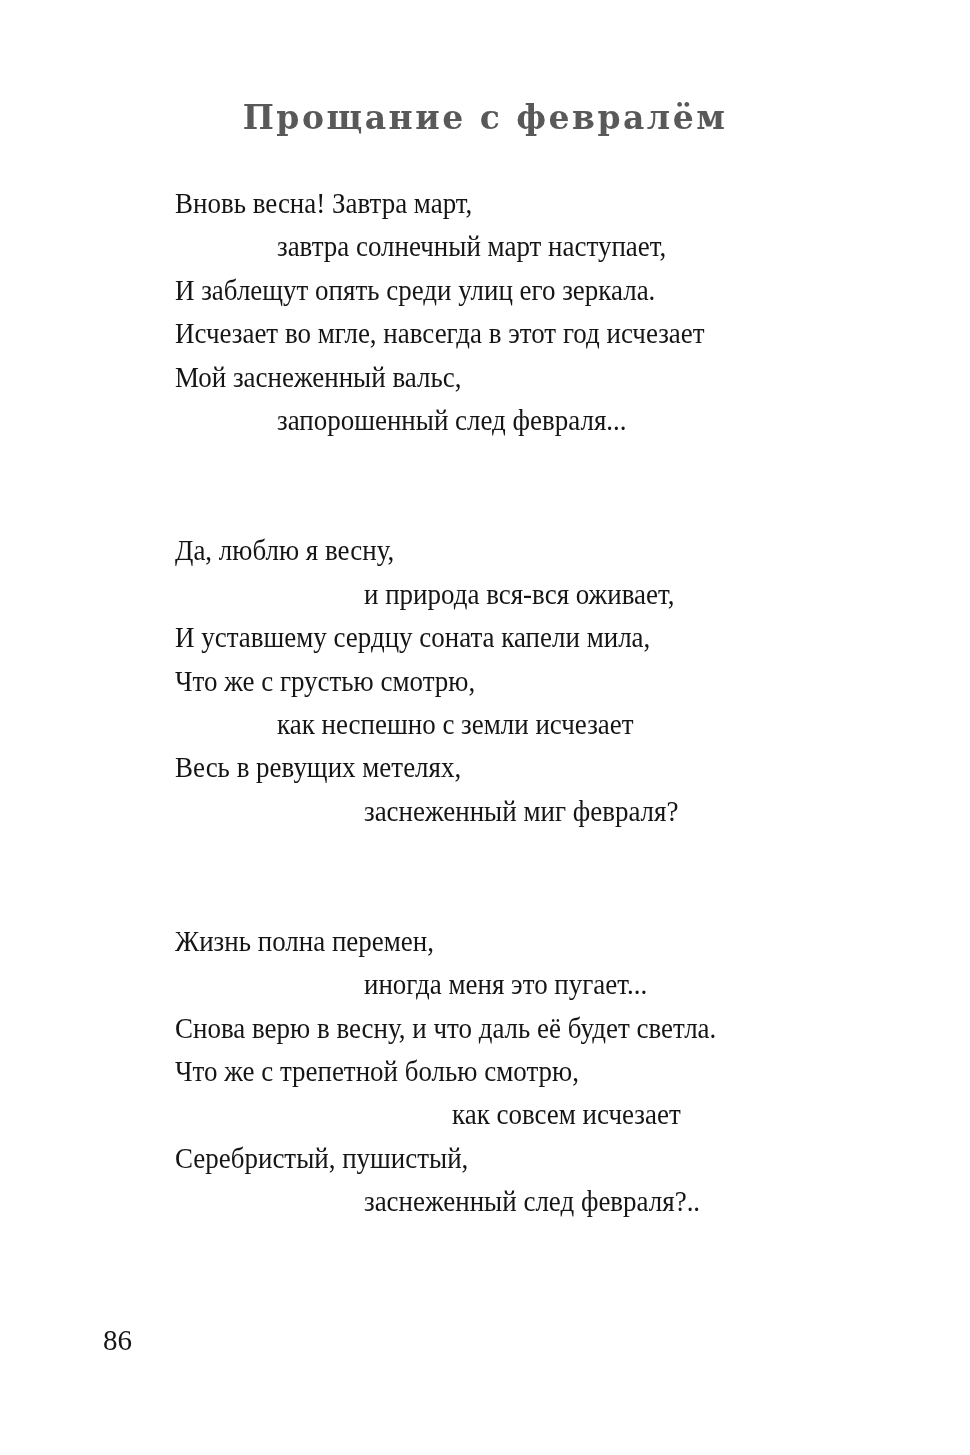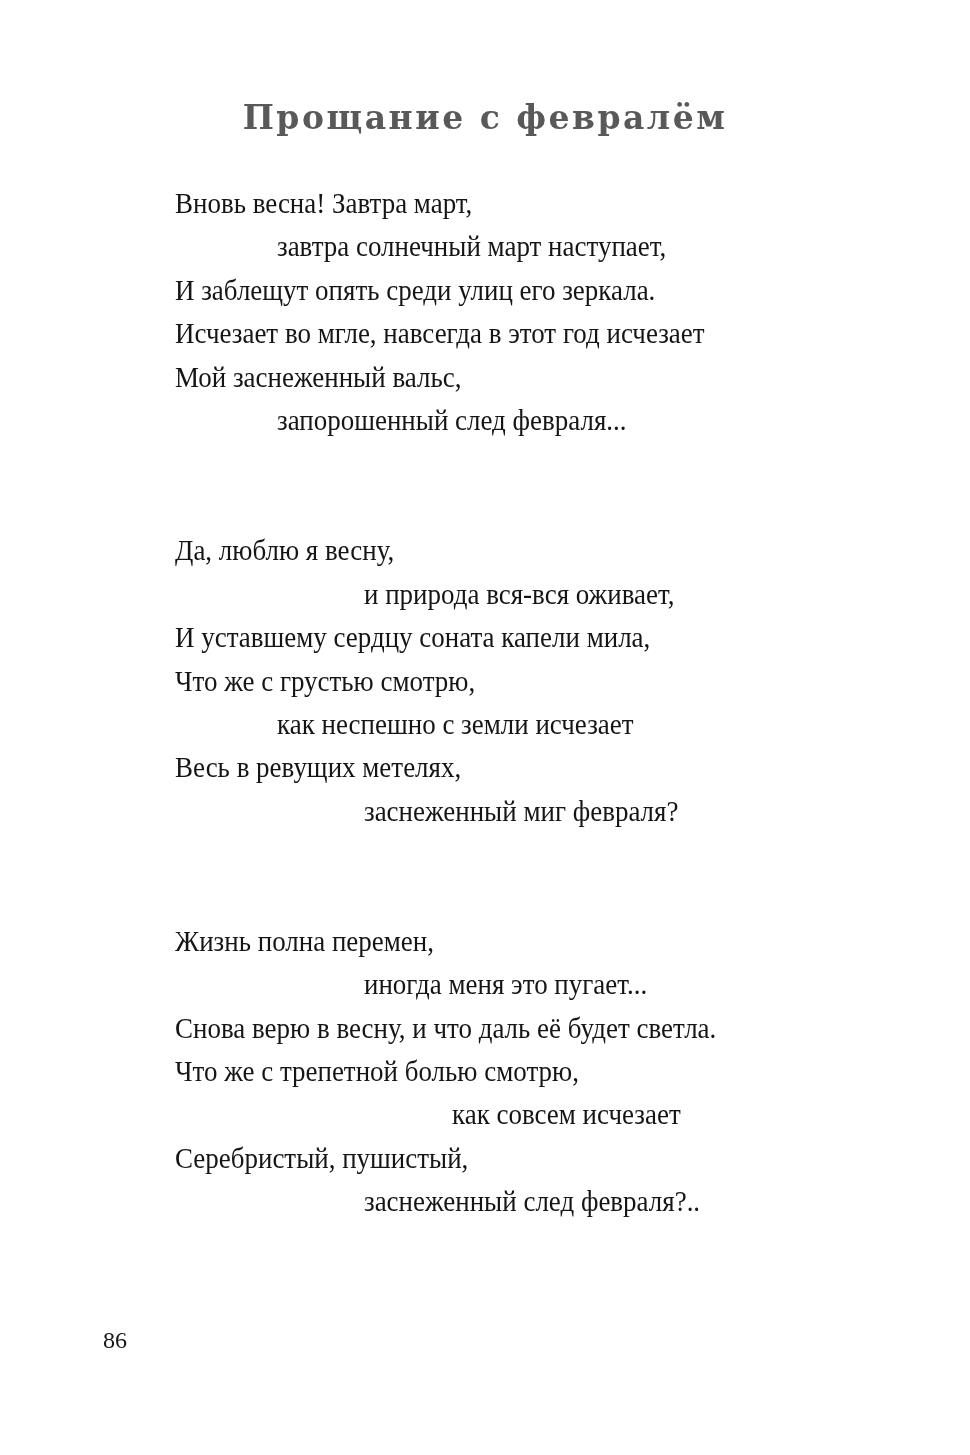--- a/index.html
+++ b/index.html
@@ -44,21 +44,21 @@
       color: #151515;
     }
     .indent-0 { left: 0; }
     .indent-1 { left: 102px; }
     .indent-2 { left: 189px; }
     .indent-3 { left: 277px; }
     .page-number {
       position: absolute;
       left: 103px;
       top: 1323px;
-      font-size: 24px;
+      font-size: 29px;
       line-height: 34px;
       color: #151515;
     }
   </style>
 </head>
 <body>
 
 <div class="title">Прощание с февралём</div>
 
 <div class="poem">

